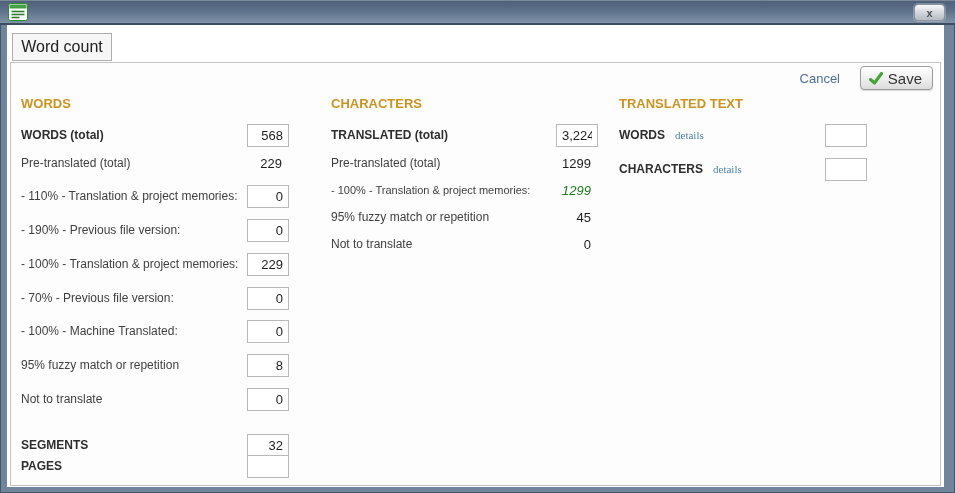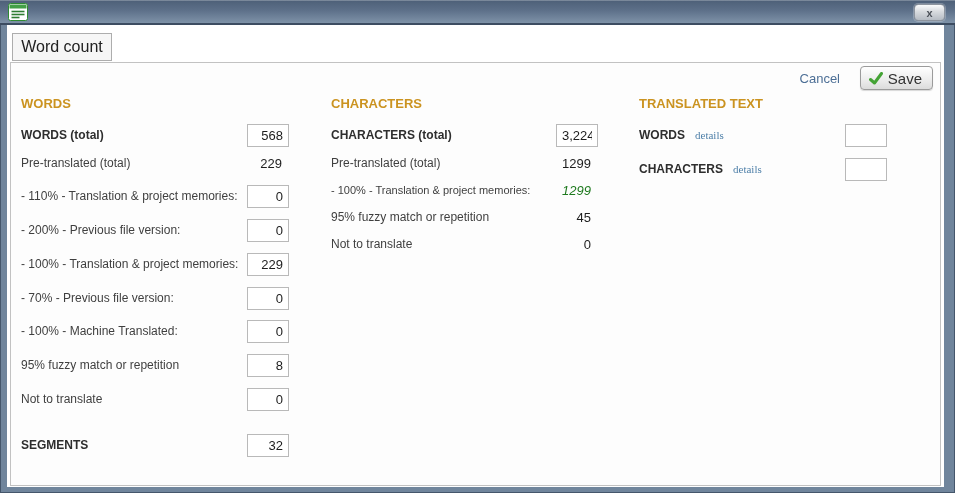--- a/index.html
+++ b/index.html
@@ -56,21 +56,21 @@
     border:1px solid #9b9b9b; border-radius:4px;
     background:linear-gradient(180deg,#ffffff 0%, #ececec 60%, #dcdcdc 100%);
     font-size:15px; color:#333; cursor:pointer; padding:0 10px 0 8px;
     box-shadow:0 1px 1px rgba(0,0,0,.15);
   }
 
   
   .col { position:absolute; top:0; bottom:0; }
   .col-words { left:10px;  width:268px; }
   .col-chars { left:320px; width:267px; }
-  .col-trans { left:628px; width:248px; }
+  .col-trans { left:608px; width:248px; }
   .col-header {
     position:absolute; top:33px; left:0;
     font-size:13px; font-weight:bold; color:#cb9320;
   }
   .row {
     position:absolute; left:0; right:0; height:24px;
     display:flex; align-items:center; justify-content:space-between;
   }
   .lbl { font-size:12px; color:#3f3f3f; white-space:nowrap;text-align:center; }
   .lbl.bold { font-weight:bold; color:#2e2e2e; }
@@ -138,21 +138,21 @@
           <span class="lbl">Pre-translated (total)</span>
           <span class="val">229</span>
         </div>
 
         <div class="row" style="top:121px">
           <span class="lbl">- 110% - Translation &amp; project memories:</span>
           <input class="num" value="0" style="">
         </div>
 
         <div class="row" style="top:155px">
-          <span class="lbl">- 200% - Previous file version:</span>
+          <span class="lbl">- 190% - Previous file version:</span>
           <input class="num" value="0" style="">
         </div>
 
         <div class="row" style="top:189px">
           <span class="lbl">- 100% - Translation &amp; project memories:</span>
           <input class="num" value="229" style="">
         </div>
 
         <div class="row" style="top:223px">
           <span class="lbl">- 70% - Previous file version:</span>
@@ -172,27 +172,31 @@
         <div class="row" style="top:324px">
           <span class="lbl">Not to translate</span>
           <input class="num" value="0" style="">
         </div>
 
         <div class="row" style="top:370px">
           <span class="lbl bold">SEGMENTS</span>
           <input class="num" value="32" style="">
         </div>
 
+        <div class="row" style="top:391px">
+          <span class="lbl bold">PAGES</span>
+          <input class="num" value="" style="">
+        </div>
       </div>
 
       <div class="col col-chars">
         <div class="col-header">CHARACTERS</div>
 
         <div class="row" style="top:60px">
-          <span class="lbl bold">CHARACTERS (total)</span>
+          <span class="lbl bold">TRANSLATED (total)</span>
           <input class="num" value="3,224" style="">
         </div>
 
         <div class="row" style="top:88px">
           <span class="lbl">Pre-translated (total)</span>
           <span class="val">1299</span>
         </div>
 
         <div class="row" style="top:115px">
           <span class="lbl small">- 100% - Translation &amp; project memories:</span>

